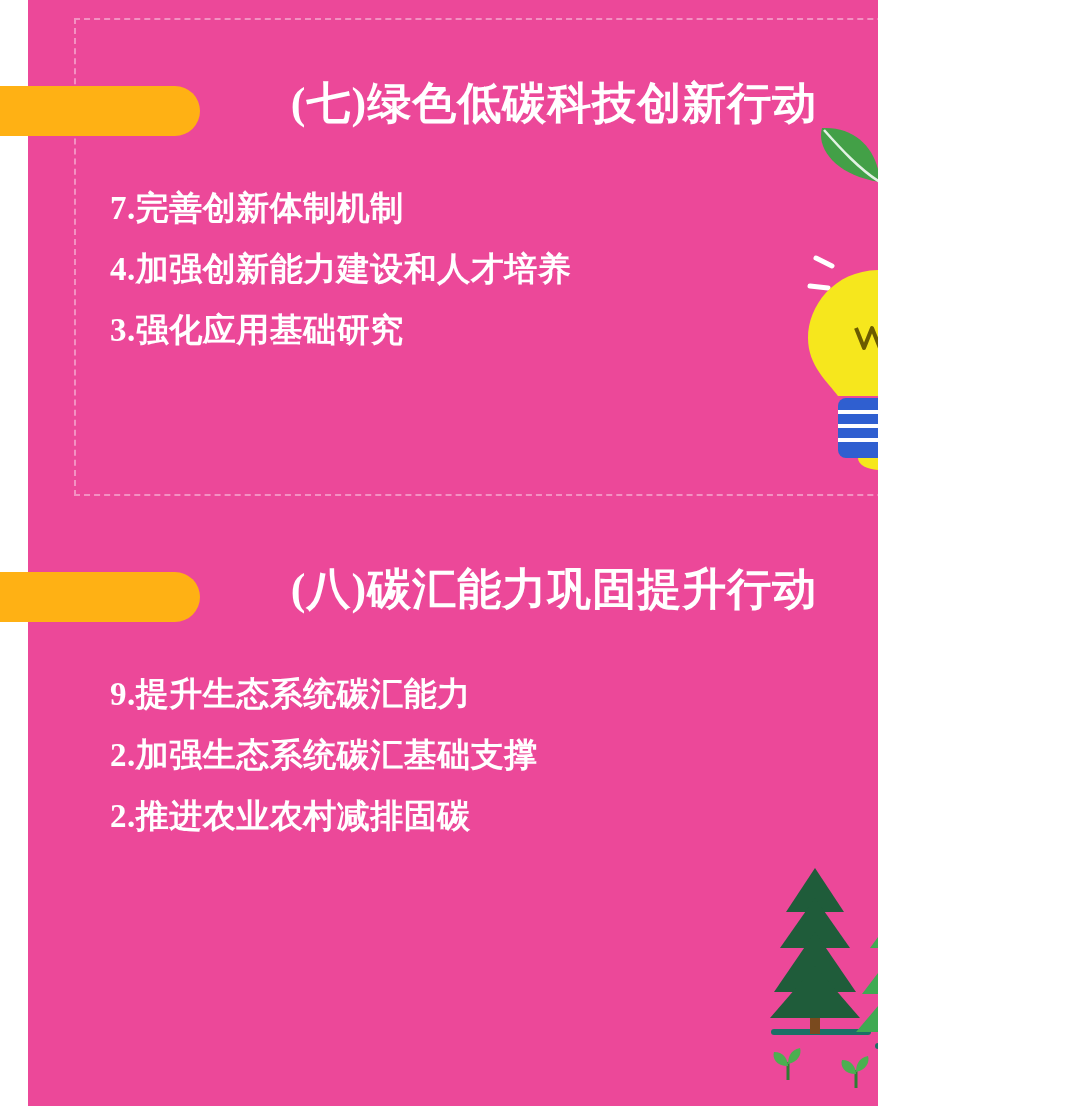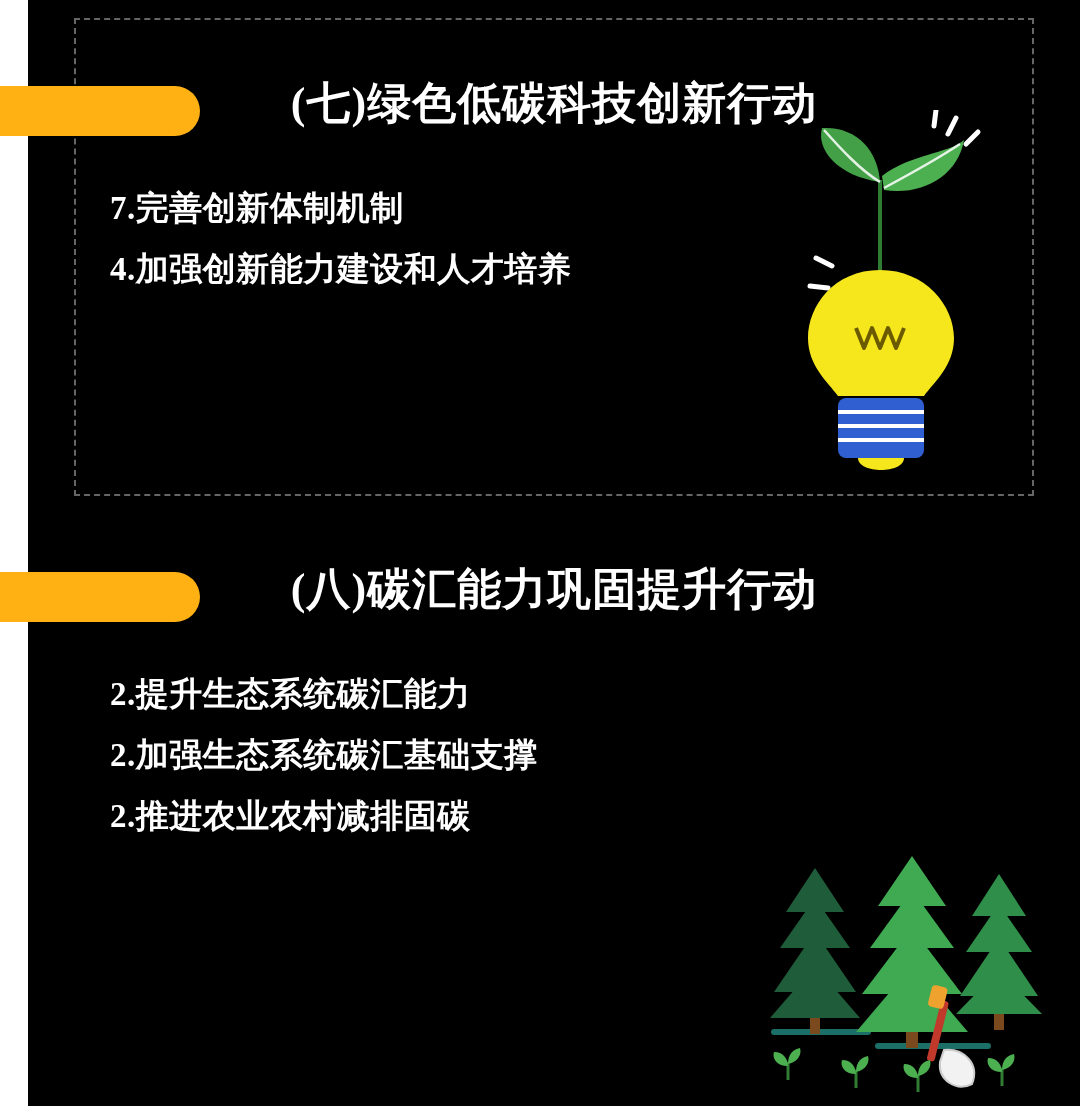--- a/index.html
+++ b/index.html
@@ -5,23 +5,23 @@
   * { box-sizing: border-box; margin: 0; padding: 0; }
   html, body {
     width: 1080px;
     height: 1106px;
     background: #ffffff;
     font-family: "Liberation Serif", serif;
     overflow: hidden;
   }
   #poster {
     position: relative;
-    width: 1080px;
+    width: 878px;
     height: 1106px;
-    background: #000000;
+    background: #ec4899;
     overflow: hidden;
   }
   
   .left-strip {
     position: absolute;
     left: 0; top: 0;
     width: 28px; height: 100%;
     background: #ffffff;
   }
   
@@ -124,20 +124,21 @@
 
     <div class="dashed-frame"></div>
 
     <div class="orange-tab" id="tab-7"></div>
 
     <div class="section-title" id="title-7">(七)绿色低碳科技创新行动</div>
 
     <div class="item-list" id="list-7">
       <div class="item">7.完善创新体制机制</div>
       <div class="item">4.加强创新能力建设和人才培养</div>
+      <div class="item">3.强化应用基础研究</div>
     </div>
 
     <div id="bulb-illustration">
       <svg width="190" height="370" viewBox="0 0 190 370" xmlns="http://www.w3.org/2000/svg">
 
         <g stroke="#ffffff" stroke-width="5" stroke-linecap="round">
           <line x1="150" y1="24" x2="158" y2="8"></line>
           <line x1="168" y1="34" x2="180" y2="22"></line>
           <line x1="136" y1="16" x2="138" y2="0"></line>
         </g>
@@ -171,21 +172,21 @@
     </div>
   </div>
 
   <div class="section" id="section-8">
 
     <div class="orange-tab" id="tab-8"></div>
 
     <div class="section-title" id="title-8">(八)碳汇能力巩固提升行动</div>
 
     <div class="item-list" id="list-8">
-      <div class="item">2.提升生态系统碳汇能力</div>
+      <div class="item">9.提升生态系统碳汇能力</div>
       <div class="item">2.加强生态系统碳汇基础支撑</div>
       <div class="item">2.推进农业农村减排固碳</div>
     </div>
 
     <div id="forest-illustration">
       <svg width="300" height="250" viewBox="0 0 300 250" xmlns="http://www.w3.org/2000/svg">
 
         <g stroke="#1b6f66" stroke-width="6" stroke-linecap="round">
           <line x1="16" y1="182" x2="110" y2="182"></line>
           <line x1="120" y1="196" x2="230" y2="196"></line>

